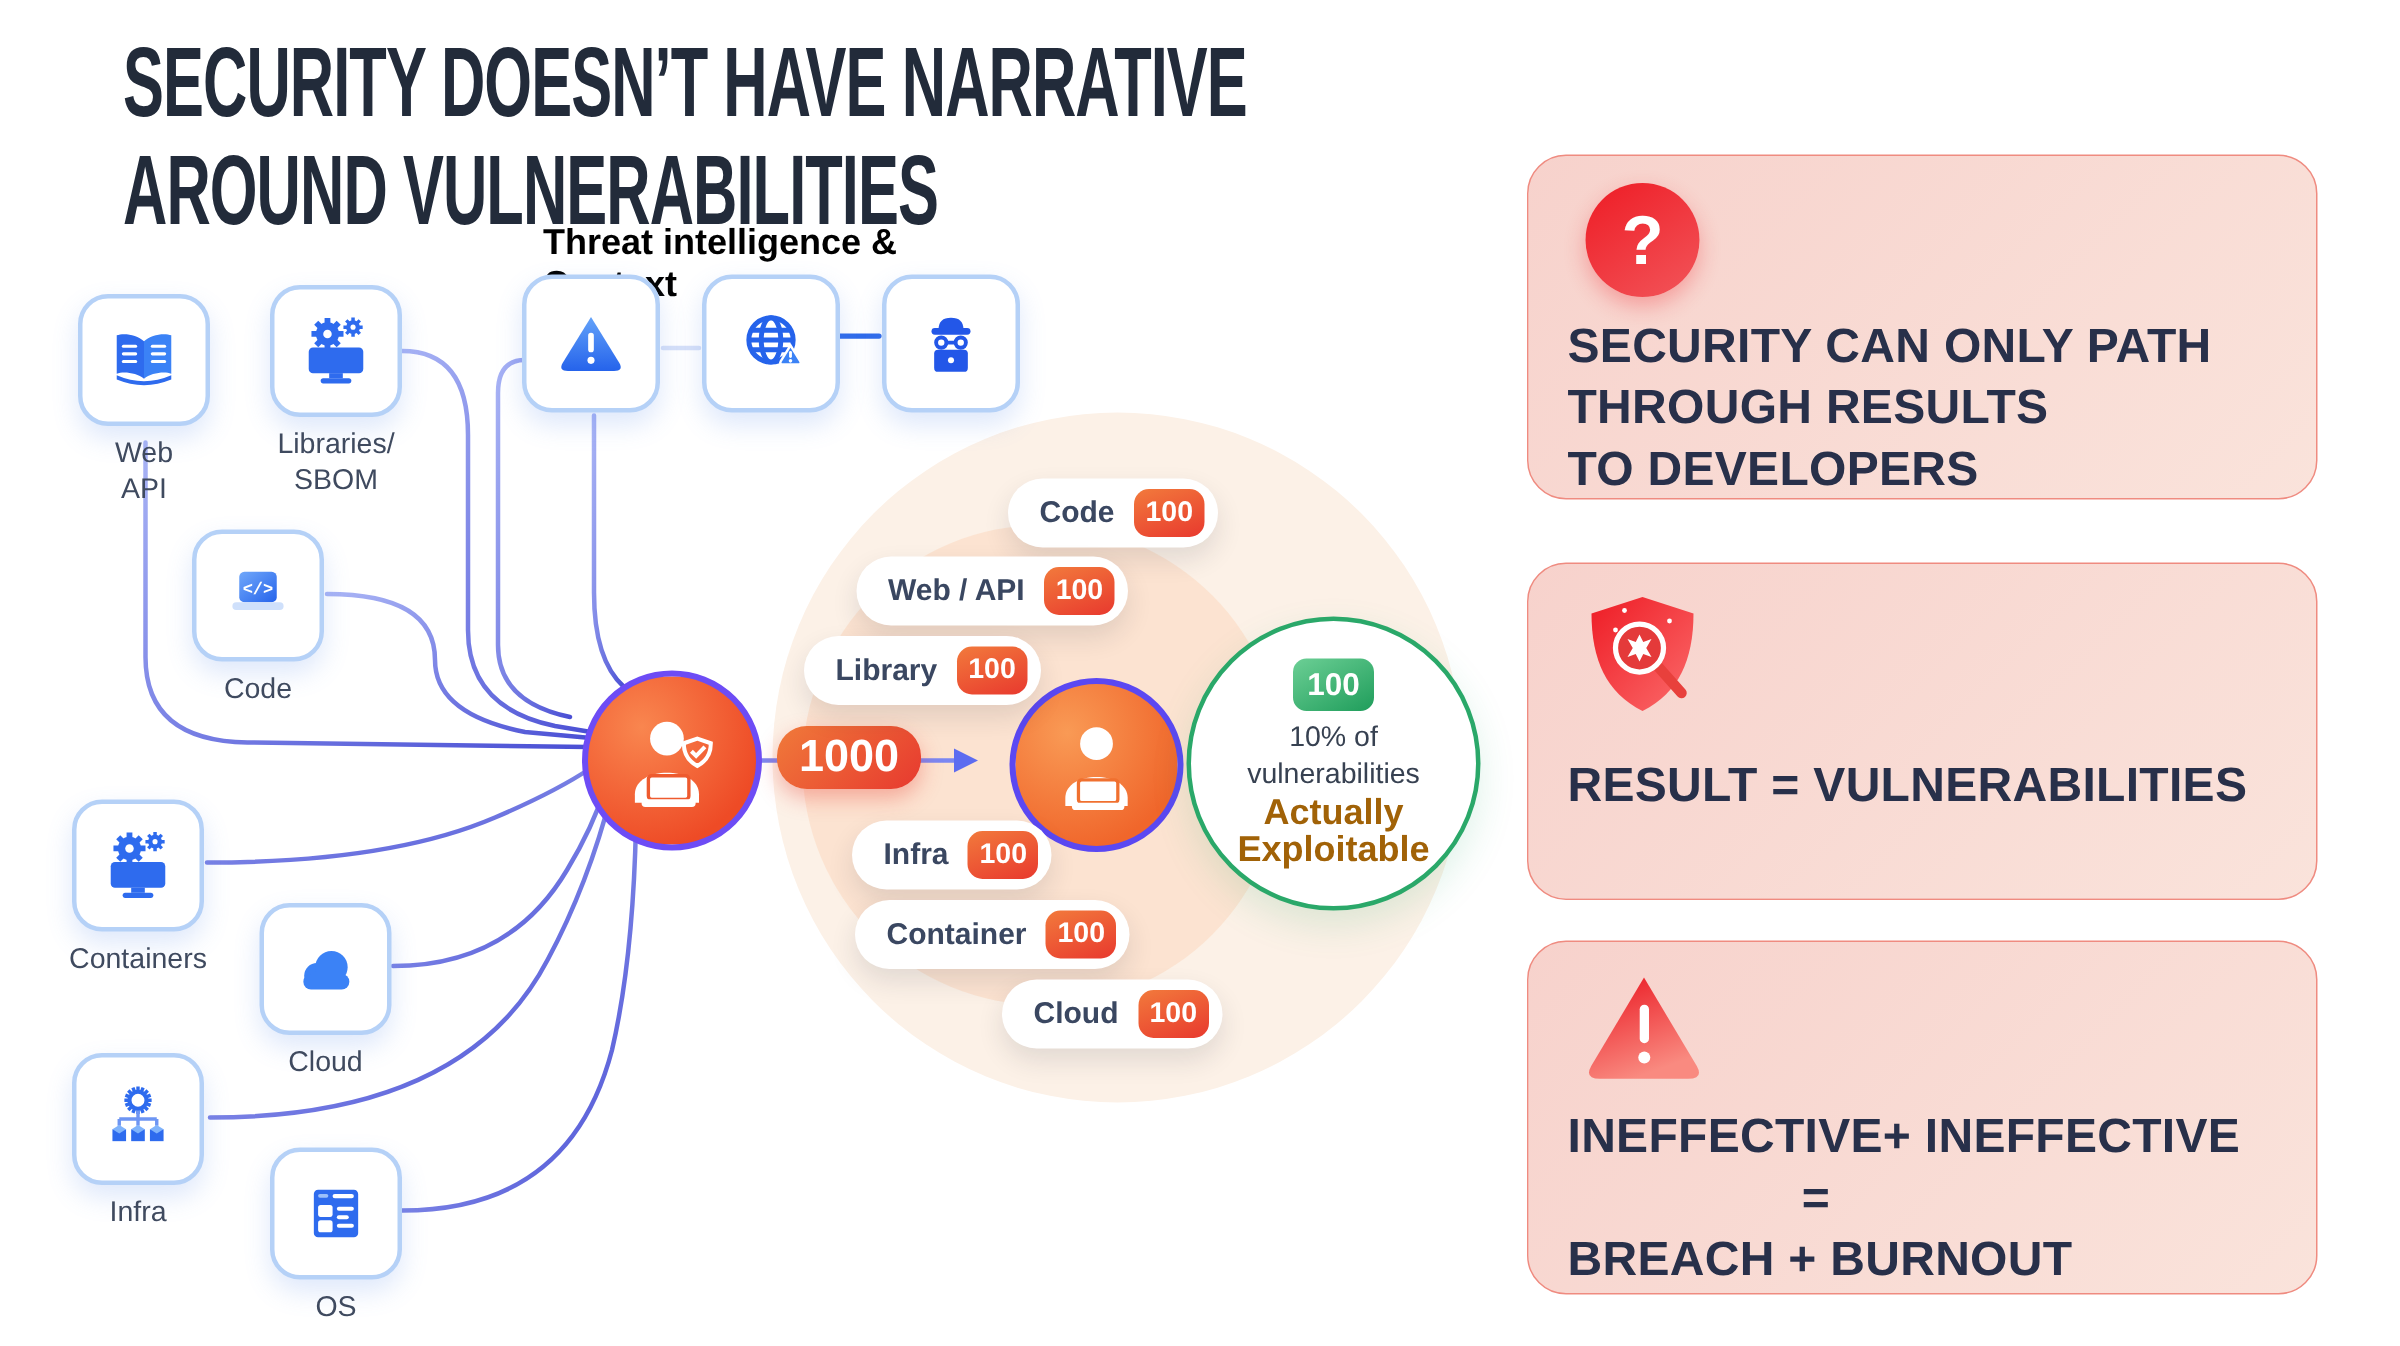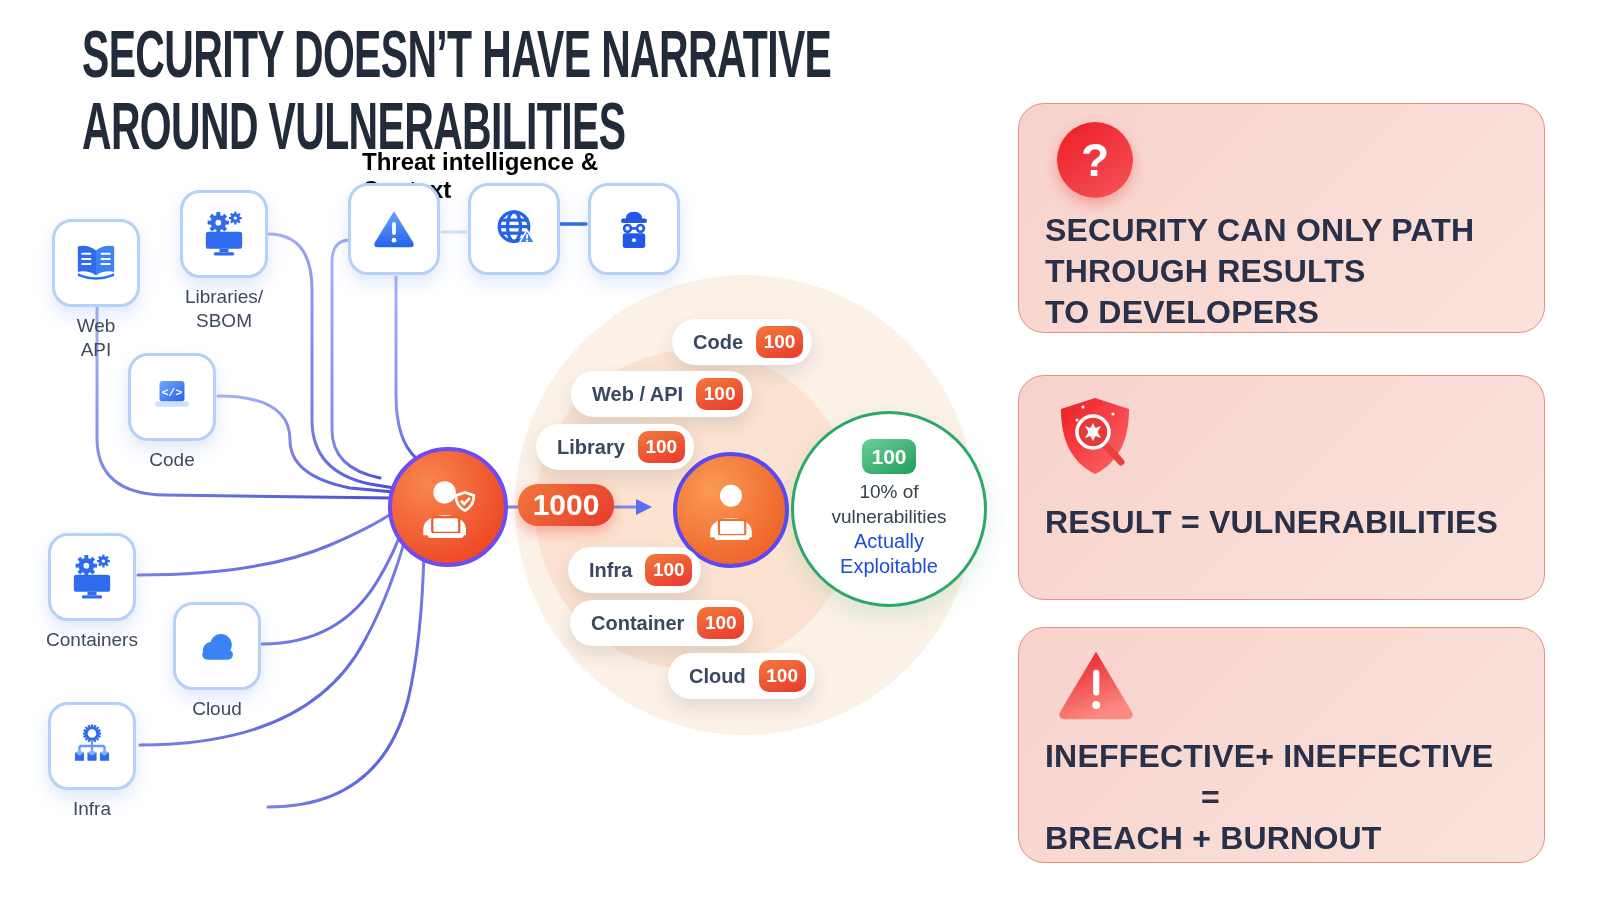--- a/index.html
+++ b/index.html
@@ -42,21 +42,21 @@
   .pill-badge{min-width:47px;height:32px;border-radius:10px;background:linear-gradient(160deg,#f27a3c,#e8392e);
       color:#fff;font-size:19px;font-weight:700;display:flex;align-items:center;justify-content:center;padding:0 4px;box-sizing:border-box;}
 
   
   .result-circle{left:791px;top:411px;width:196px;height:196px;border-radius:50%;background:#fff;
       border:3px solid #2aa869;box-sizing:border-box;display:flex;flex-direction:column;align-items:center;justify-content:center;
       box-shadow:0 10px 24px rgba(42,168,105,.15);}
   .result-badge{width:54px;height:35px;border-radius:9px;background:linear-gradient(150deg,#6ccf95,#1f9d5b);
       color:#fff;font-size:21px;font-weight:700;display:flex;align-items:center;justify-content:center;margin-bottom:5px;}
   .result-line{font-size:19px;line-height:25px;color:#374151;font-weight:500;}
-  .result-line.bold{font-weight:400;color:#1d4ed8;font-size:20px;}
+  .result-line.bold{font-weight:700;color:#a16207;font-size:24px;}
 
   
   .card{left:1018px;width:527px;border-radius:26px;border:1.5px solid #ef8b80;box-sizing:border-box;
       background:linear-gradient(135deg,#f7d2cc 0%,#fae3db 100%);padding:14px 26px;}
   .card-text{font-size:32px;line-height:41px;font-weight:800;color:#28304a;letter-spacing:.2px;}
   .card-line.centered{text-align:center;width:70%;}
   .q-circle{width:76px;height:76px;border-radius:50%;background:linear-gradient(145deg,#ee1c25,#f2555a);
       color:#fff;font-size:46px;font-weight:700;display:flex;align-items:center;justify-content:center;margin:4px 0 12px 12px;
       box-shadow:0 6px 14px rgba(238,28,37,.3);}
   .card-icon-wrap{margin:4px 0 8px 8px;}
@@ -140,21 +140,21 @@
             <circle cx="16.5" cy="21.5" r="2.9"></circle>
             <circle cx="27.5" cy="21.5" r="2.9"></circle>
             <path d="M19.4,21.5 H24.6"></path>
           </g>
       <rect x="12.5" y="25.5" width="19" height="12.5" rx="2.2" fill="#2357e8"></rect>
           <circle cx="22" cy="31.5" r="1.7" fill="#fff"></circle>
     </svg>
       </div>
   </div>
 
-  <div class="abs node" style="left:52px;top:219px">
+  <div class="abs node" style="left:52px;top:196px">
     <div class="sq">
         <svg width="50" height="50" viewBox="0 0 44 44">
       <path d="M22,11 C18,7 10,6 6,7.5 L6,30 C10,28.5 18,29.5 22,33 Z" fill="#2e6bee"></path>
       <path d="M22,11 C26,7 34,6 38,7.5 L38,30 C34,28.5 26,29.5 22,33 Z" fill="#3b82f6"></path>
       <g fill="#fff">
             <rect x="9" y="13" width="9" height="1.8" rx="0.9"></rect>
             <rect x="9" y="17.5" width="9" height="1.8" rx="0.9"></rect>
             <rect x="9" y="22" width="9" height="1.8" rx="0.9"></rect>
       <rect x="26" y="13" width="9" height="1.8" rx="0.9"></rect>
             <rect x="26" y="17.5" width="9" height="1.8" rx="0.9"></rect>
@@ -282,20 +282,35 @@
          <rect x="18" y="28" width="8" height="7" fill="#2e6bee"></rect>
             <polygon points="18,28 22,25.5 26,28 22,30.5" fill="#7fb3fb"></polygon>
          <rect x="29" y="28" width="8" height="7" fill="#2e6bee"></rect>
             <polygon points="29,28 33,25.5 37,28 33,30.5" fill="#7fb3fb"></polygon>
           </g>
     </svg>
       </div>
     <div class="node-label">Infra</div>
   </div>
 
+  <div class="abs node" style="left:180px;top:765px">
+    <div class="sq">
+        <svg width="50" height="50" viewBox="0 0 44 44">
+      <rect x="9" y="8" width="26" height="28" rx="2.5" fill="#2e6bee"></rect>
+      <rect x="11.5" y="10.5" width="6" height="2.2" rx="1.1" fill="#9cc0fa"></rect>
+          <rect x="20" y="10.5" width="12.5" height="2.6" rx="1.3" fill="#fff"></rect>
+      <rect x="11.5" y="17" width="8.5" height="7" rx="1.5" fill="#fff"></rect>
+          <rect x="11.5" y="26" width="8.5" height="7" rx="1.5" fill="#fff"></rect>
+      <rect x="22.5" y="18" width="10" height="2.4" rx="1.2" fill="#fff"></rect>
+          <rect x="22.5" y="23" width="7" height="2.4" rx="1.2" fill="#fff"></rect>
+          <rect x="22.5" y="28" width="10" height="2.4" rx="1.2" fill="#fff"></rect>
+    </svg>
+      </div>
+    <div class="node-label">OS</div>
+  </div>
 
   <div class="abs person person1">
     <svg width="72" height="72" viewBox="0 0 64 64">
       <circle cx="29" cy="19" r="10" fill="#fff"></circle>
       <path d="M10,52 C10,35 48,35 48,52 L48,57 L10,57 Z" fill="#fff"></path>
       <g fill="none" stroke="#fff" stroke-width="2.4">
           <path d="M47,19 l8,2.8 c0,6.2 -2.2,10.4 -8,13.4 c-5.8,-3 -8,-7.2 -8,-13.4 Z"></path>
           <path d="M43.5,26.5 l2.8,2.8 l5.2,-5.4"></path>
         </g>
       <rect x="18" y="41" width="24" height="14" rx="2" fill="#fff" stroke="#ee5a2e" stroke-width="2"></rect>

